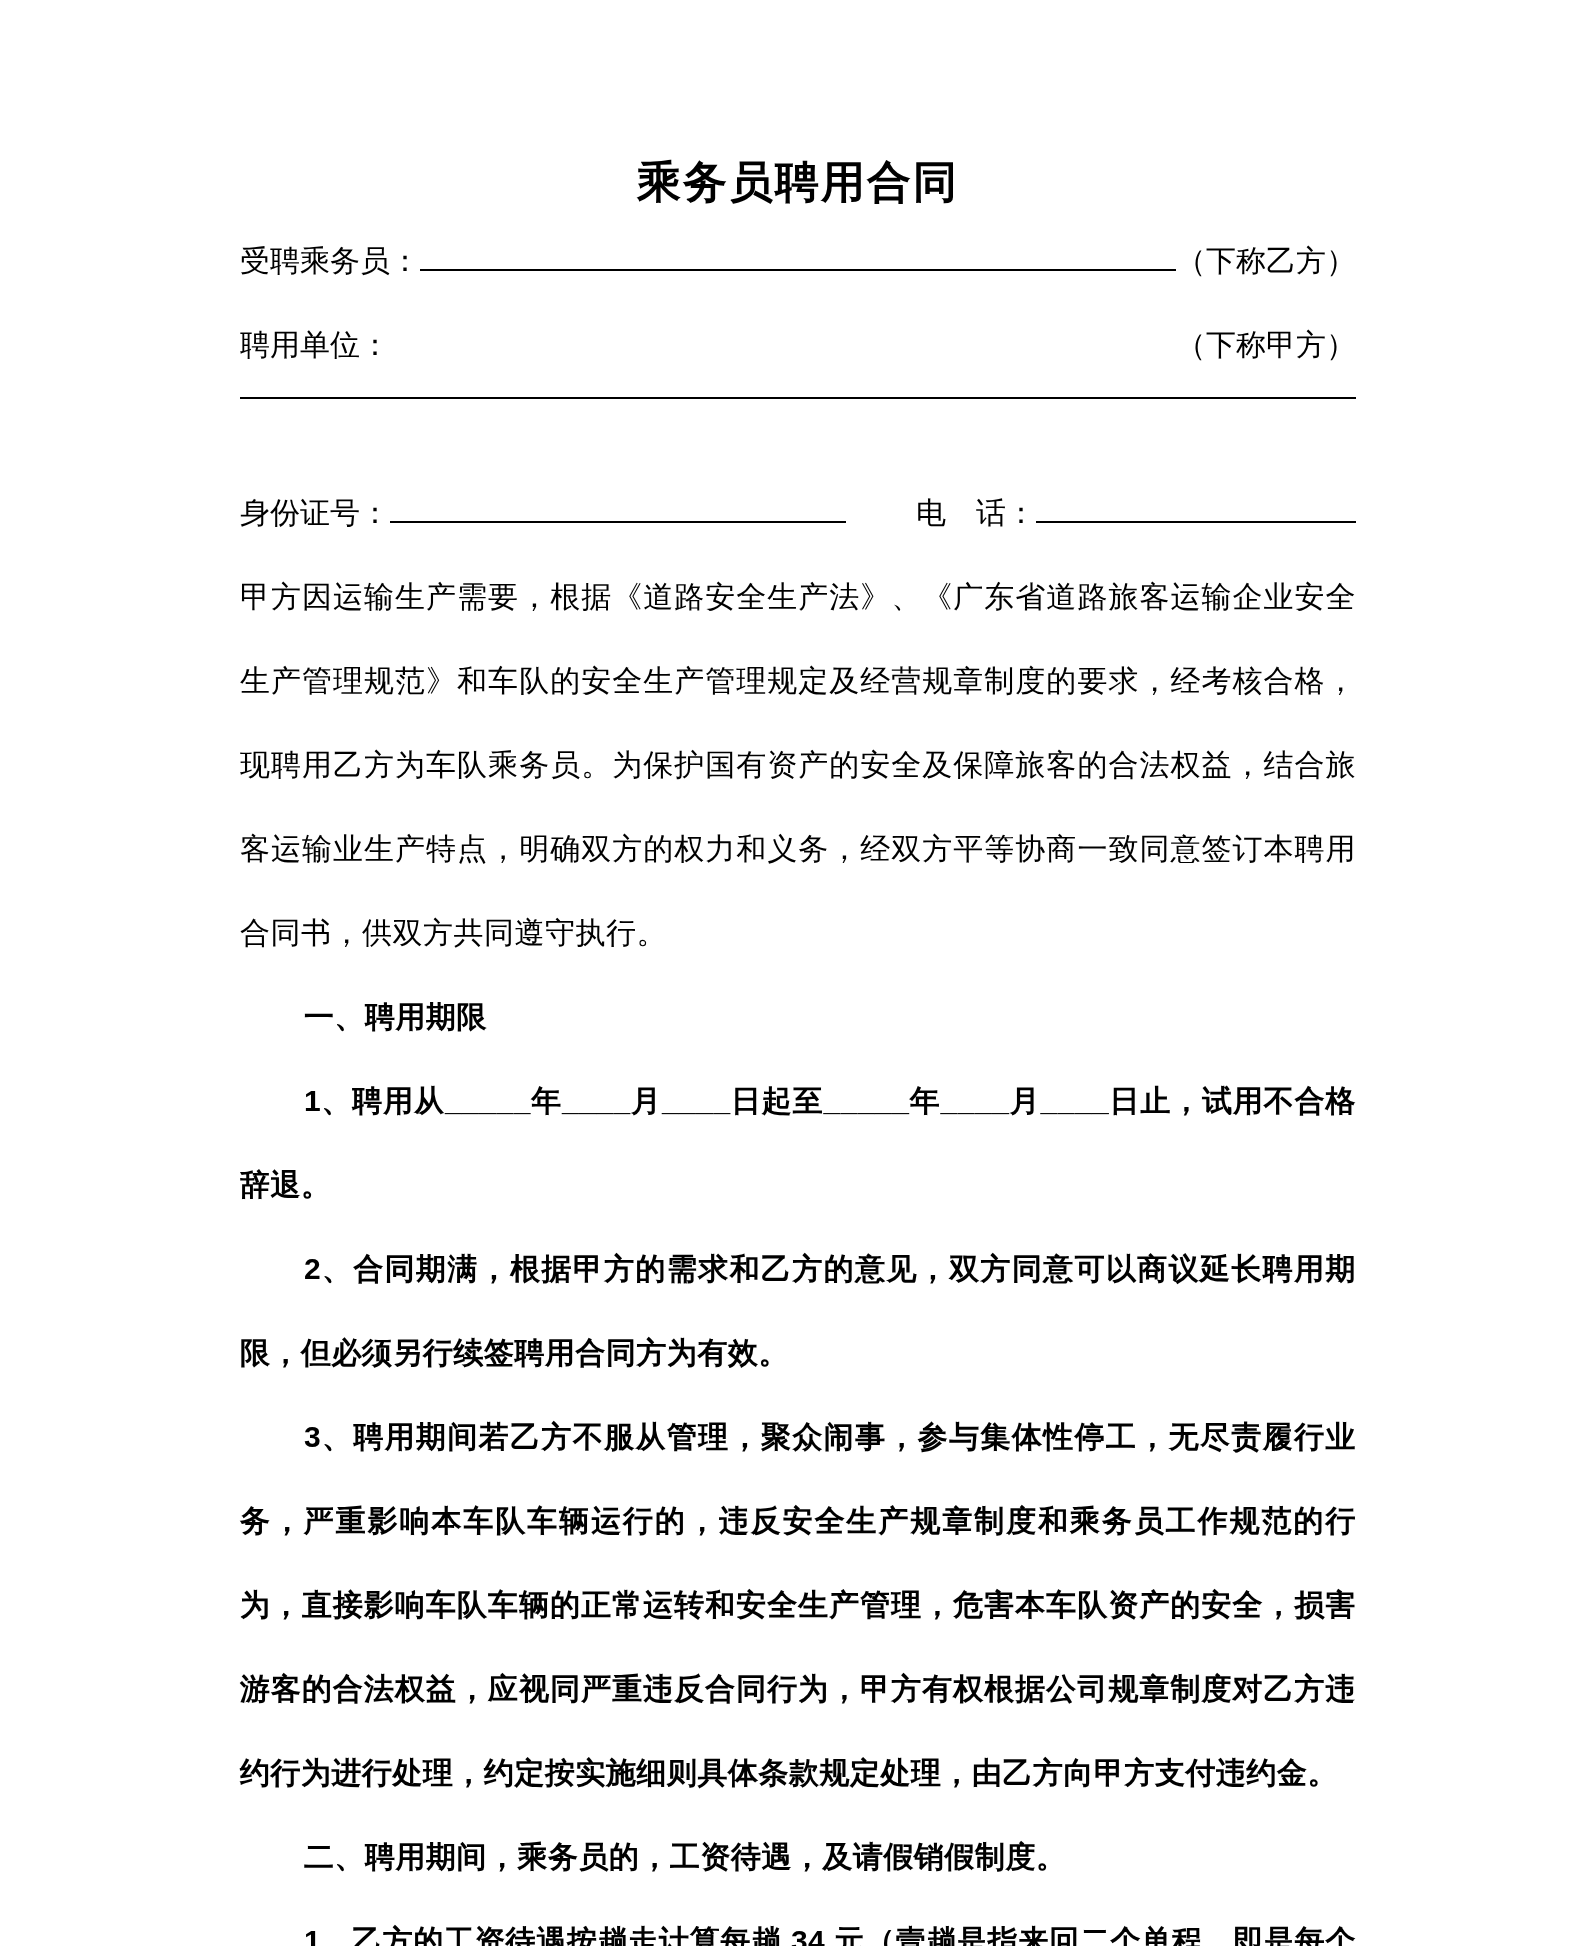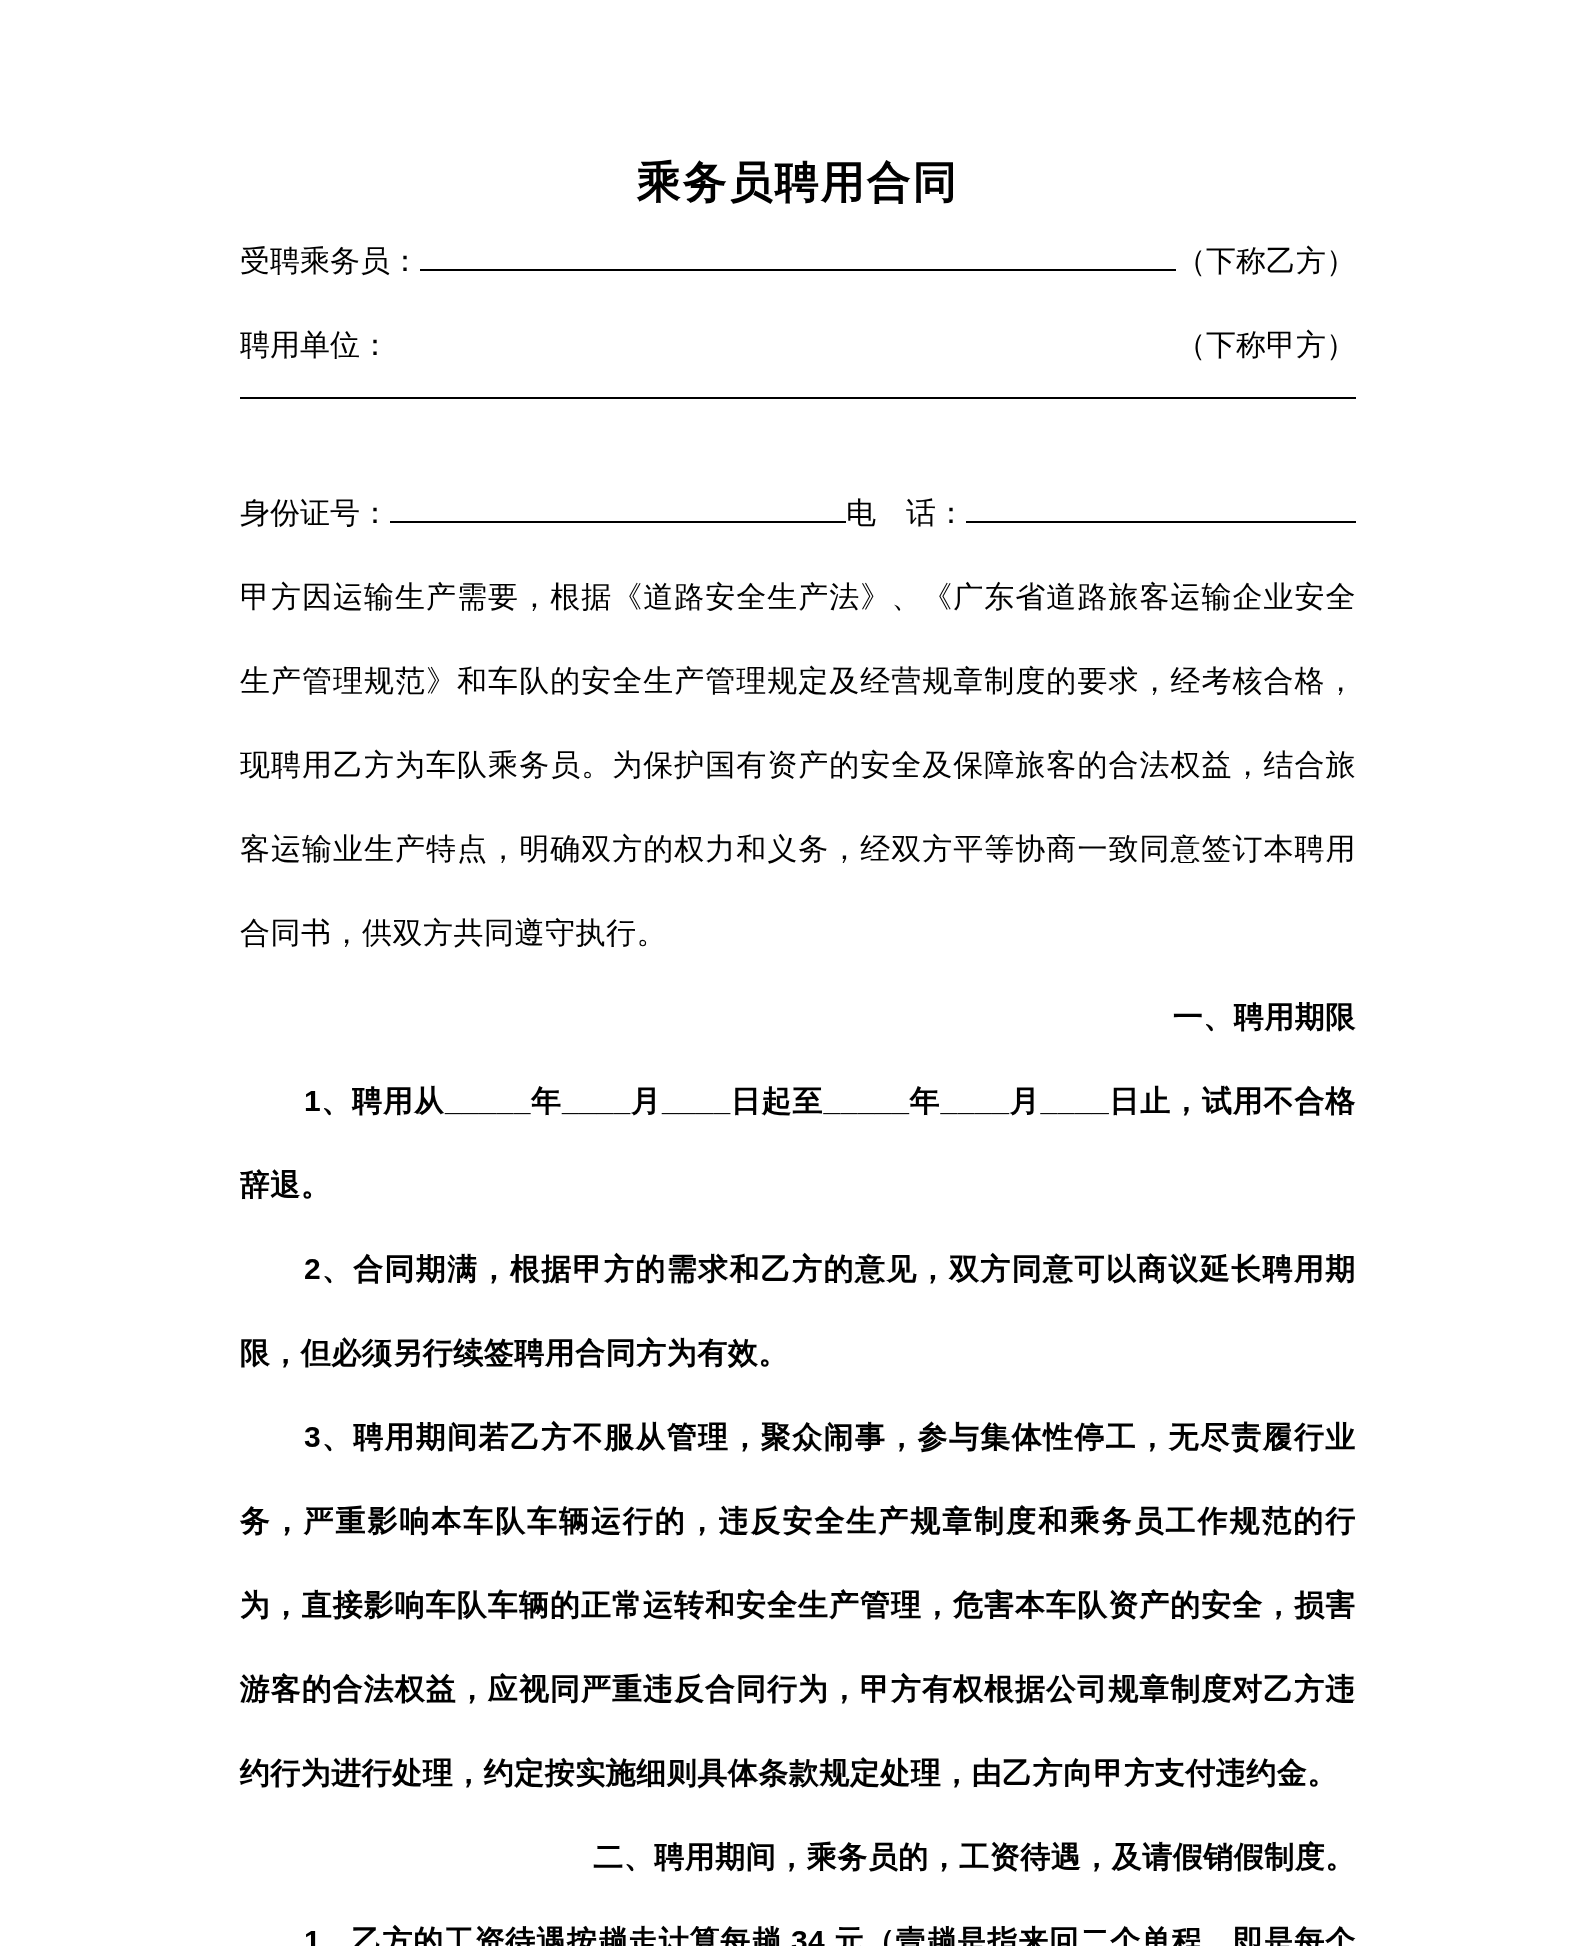--- a/index.html
+++ b/index.html
@@ -59,35 +59,36 @@
     margin-bottom: -5px;
   }
   .blank.grow {
     flex: 1 1 auto;
   }
   .blank.id-width {
     flex: none;
     width: 456px;
   }
   .phone-lbl {
+    margin-left: 70px;
   }
   .para {
     margin: 0;
     font-size: 30px;
     line-height: 84px;
     text-align: justify;
     letter-spacing: 0.5px;
   }
   .para.indent {
     text-indent: 64px;
     font-weight: bold;
   }
   .para.heading {
     font-weight: 700;
-    text-align: right;
+    text-align: left;
   }
 </style>
 </head>
 <body>
 
 <div class="page">
   <div class="content">
 
     <div class="title">乘务员聘用合同</div>
 

